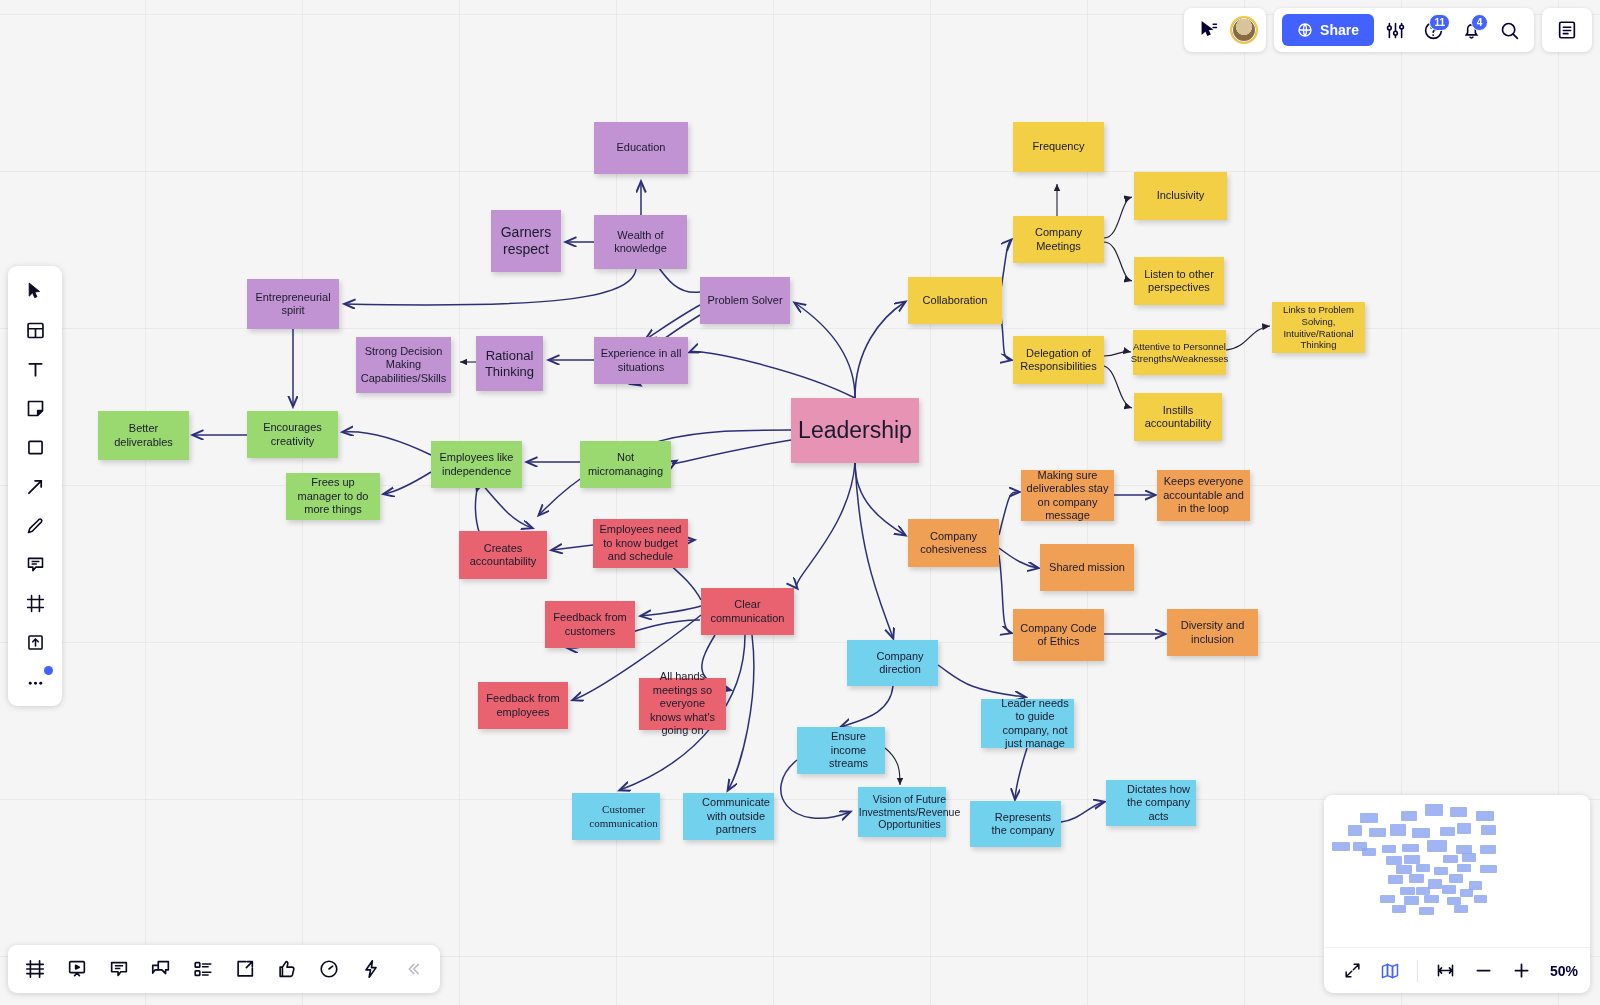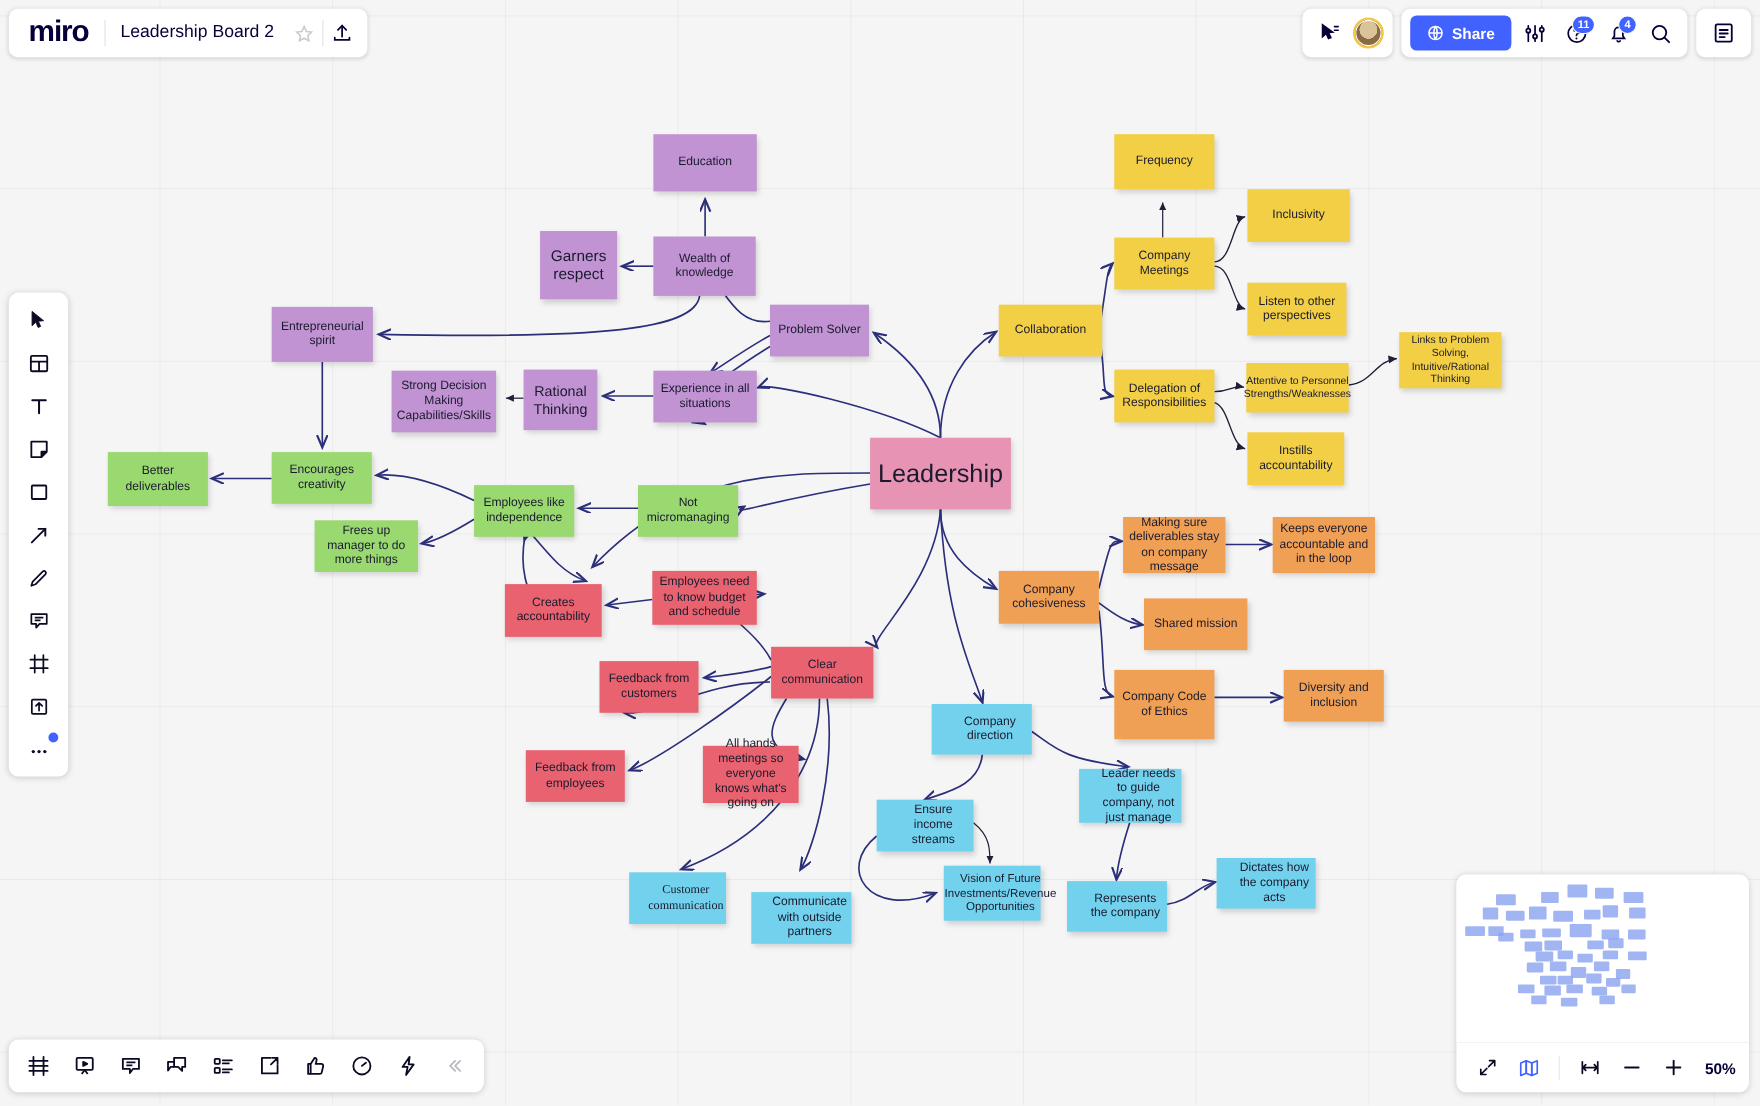--- a/index.html
+++ b/index.html
@@ -282,21 +282,21 @@
         </div>
         <div class="node c-orange" style="left: 1021px; top: 470px; width: 93px; height: 51px; font-size: 11px;">
           <span>Making sure deliverables stay on company message</span>
         </div>
         <div class="node c-orange" style="left: 1157px; top: 470px; width: 93px; height: 51px; font-size: 11px;">
           <span>Keeps everyone accountable and in the loop</span>
         </div>
         <div class="node c-orange" style="left: 1040px; top: 544px; width: 94px; height: 47px; font-size: 11px;">
           <span>Shared mission</span>
         </div>
-        <div class="node c-orange" style="left: 1013px; top: 609px; width: 91px; height: 63px; font-size: 11px;">
+        <div class="node c-orange" style="left: 1013px; top: 609px; width: 91px; height: 52px; font-size: 11px;">
           <span>Company Code of Ethics</span>
         </div>
         <div class="node c-orange" style="left: 1167px; top: 609px; width: 91px; height: 47px; font-size: 11px;">
           <span>Diversity and inclusion</span>
         </div>
         <div class="node c-blue" style="left: 847px; top: 640px; width: 91px; height: 46px; font-size: 11px;">
           <span>Company direction</span>
         </div>
         <div class="node c-blue" style="left: 981px; top: 699px; width: 93px; height: 49px; font-size: 11px;">
           <span>Leader needs to guide company, not just manage</span>
@@ -309,44 +309,26 @@
         </div>
         <div class="node c-blue" style="left: 970px; top: 801px; width: 91px; height: 46px; font-size: 11px;">
           <span>Represents the company</span>
         </div>
         <div class="node c-blue" style="left: 1106px; top: 780px; width: 90px; height: 46px; font-size: 11px;">
           <span>Dictates how the company acts</span>
         </div>
         <div class="node c-blue" style="left: 572px; top: 793px; width: 88px; height: 47px; font-size: 11px; font-family: Liberation Serif, serif;">
           <span>Customer communication</span>
         </div>
-        <div class="node c-blue" style="left: 683px; top: 793px; width: 91px; height: 47px; font-size: 11px; margin-top: 18px;">
+        <div class="node c-blue" style="left: 683px; top: 793px; width: 91px; height: 47px; font-size: 11px;">
           <span>Communicate with outside partners</span>
         </div>
       </div>
   </div>
 
-  <div class="topbar-left">
-    <div class="miro-logo">miro</div>
-    <div class="vdiv"></div>
-    <div class="board-title">Leadership Board 2</div>
-    <div class="tb-icon">
-      <svg width="17" height="17" viewBox="0 0 24 24" fill="none" stroke="#c9c9d1" stroke-width="2">
-          <polygon points="12,3 14.9,9.3 21.5,10.1 16.7,14.7 18,21.2 12,18 6,21.2 7.3,14.7 2.5,10.1 9.1,9.3"></polygon>
-        </svg>
-    </div>
-    <div class="vdiv"></div>
-    <div class="tb-icon">
-      <svg width="20" height="20" viewBox="0 0 24 24" fill="none" stroke="#050038" stroke-width="1.9" stroke-linecap="round">
-          <path d="M12 16V4"></path>
-          <path d="M7.5 8.5 12 4l4.5 4.5"></path>
-          <path d="M4 17v2.5h16V17"></path>
-        </svg>
-    </div>
-  </div>
 
   <div class="topbar-right">
     <div class="tb-group">
       <div class="tb-icon">
         <svg width="20" height="20" viewBox="0 0 24 24" fill="none" stroke="#050038" stroke-width="1.8" stroke-linecap="round">
             <path d="M4 3 L4 16 L8 12.5 L10.5 18 L13 17 L10.5 11.5 L15 11 Z" fill="#050038"></path>
             <path d="M17 5h4M17 9h4"></path>
           </svg>
       </div>
       <div class="avatar"></div>

